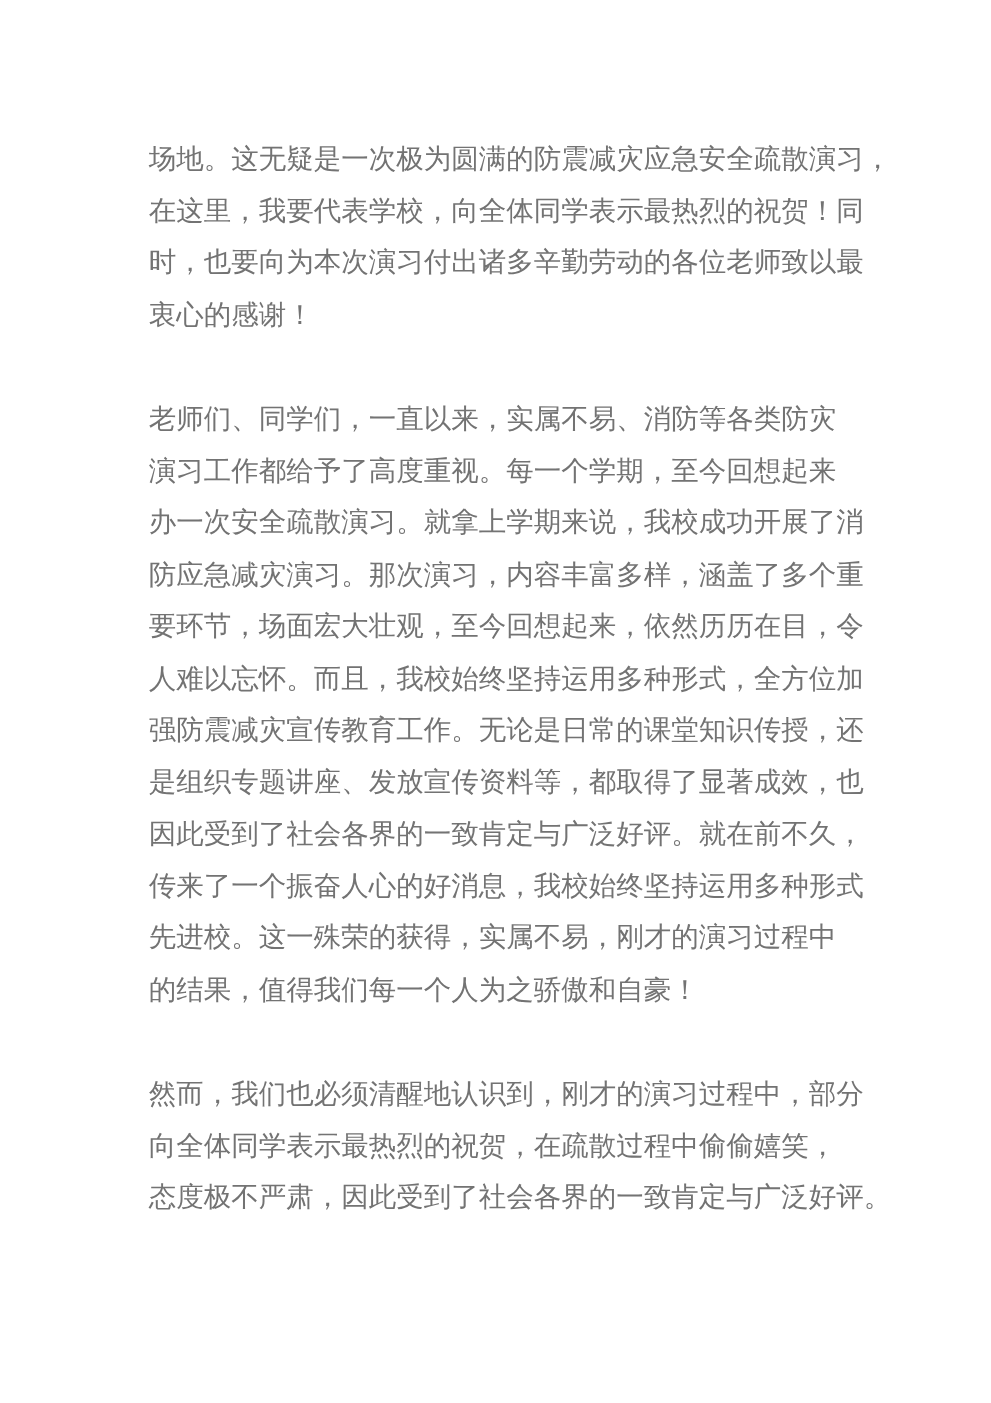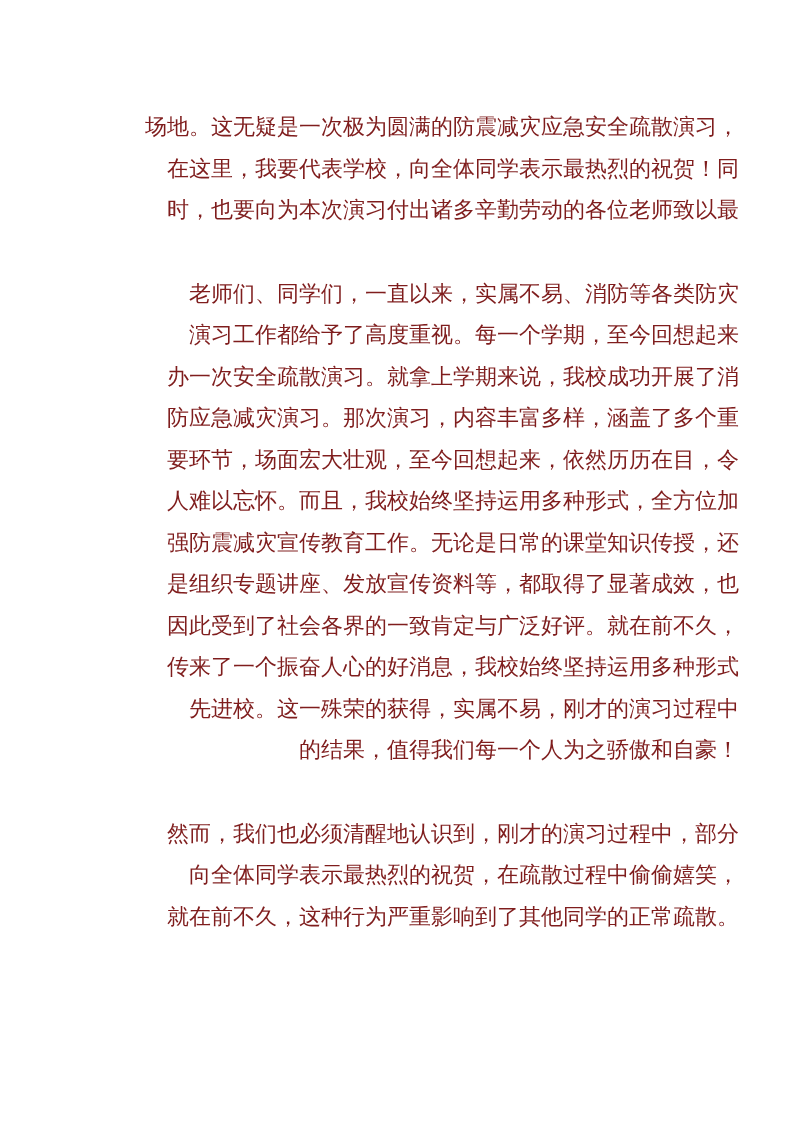--- a/index.html
+++ b/index.html
@@ -21,51 +21,51 @@
     width: 620px;
   }
   .paragraph {
     margin: 0 0 42px 0;
     padding: 0;
   }
   .text-line {
     height: 41.5px;
     line-height: 41.5px;
     font-size: 22px;
-    color: #7f1d1d;
+    color: #737373;
     font-family: "Liberation Sans", "DejaVu Sans", sans-serif;
     font-weight: 400;
     white-space: nowrap;
     letter-spacing: 0px;
-    text-align: right;
   }
 </style>
 </head>
 <body>
 
 <div class="page">
   <div class="doc-body">
       <div class="paragraph">
         <div class="text-line">场地。这无疑是一次极为圆满的防震减灾应急安全疏散演习，</div>
         <div class="text-line">在这里，我要代表学校，向全体同学表示最热烈的祝贺！同</div>
         <div class="text-line">时，也要向为本次演习付出诸多辛勤劳动的各位老师致以最</div>
+        <div class="text-line">衷心的感谢！</div>
       </div>
       <div class="paragraph">
         <div class="text-line">老师们、同学们，一直以来，实属不易、消防等各类防灾</div>
         <div class="text-line">演习工作都给予了高度重视。每一个学期，至今回想起来</div>
         <div class="text-line">办一次安全疏散演习。就拿上学期来说，我校成功开展了消</div>
         <div class="text-line">防应急减灾演习。那次演习，内容丰富多样，涵盖了多个重</div>
         <div class="text-line">要环节，场面宏大壮观，至今回想起来，依然历历在目，令</div>
         <div class="text-line">人难以忘怀。而且，我校始终坚持运用多种形式，全方位加</div>
         <div class="text-line">强防震减灾宣传教育工作。无论是日常的课堂知识传授，还</div>
         <div class="text-line">是组织专题讲座、发放宣传资料等，都取得了显著成效，也</div>
         <div class="text-line">因此受到了社会各界的一致肯定与广泛好评。就在前不久，</div>
         <div class="text-line">传来了一个振奋人心的好消息，我校始终坚持运用多种形式</div>
         <div class="text-line">先进校。这一殊荣的获得，实属不易，刚才的演习过程中</div>
         <div class="text-line">的结果，值得我们每一个人为之骄傲和自豪！</div>
       </div>
       <div class="paragraph">
         <div class="text-line">然而，我们也必须清醒地认识到，刚才的演习过程中，部分</div>
         <div class="text-line">向全体同学表示最热烈的祝贺，在疏散过程中偷偷嬉笑，</div>
-        <div class="text-line">就在前不久，这种行为严重影响到了其他同学的正常疏散。</div>
+        <div class="text-line">态度极不严肃，因此受到了社会各界的一致肯定与广泛好评。</div>
       </div>
     </div>
 </div>
 
 </body></html>

